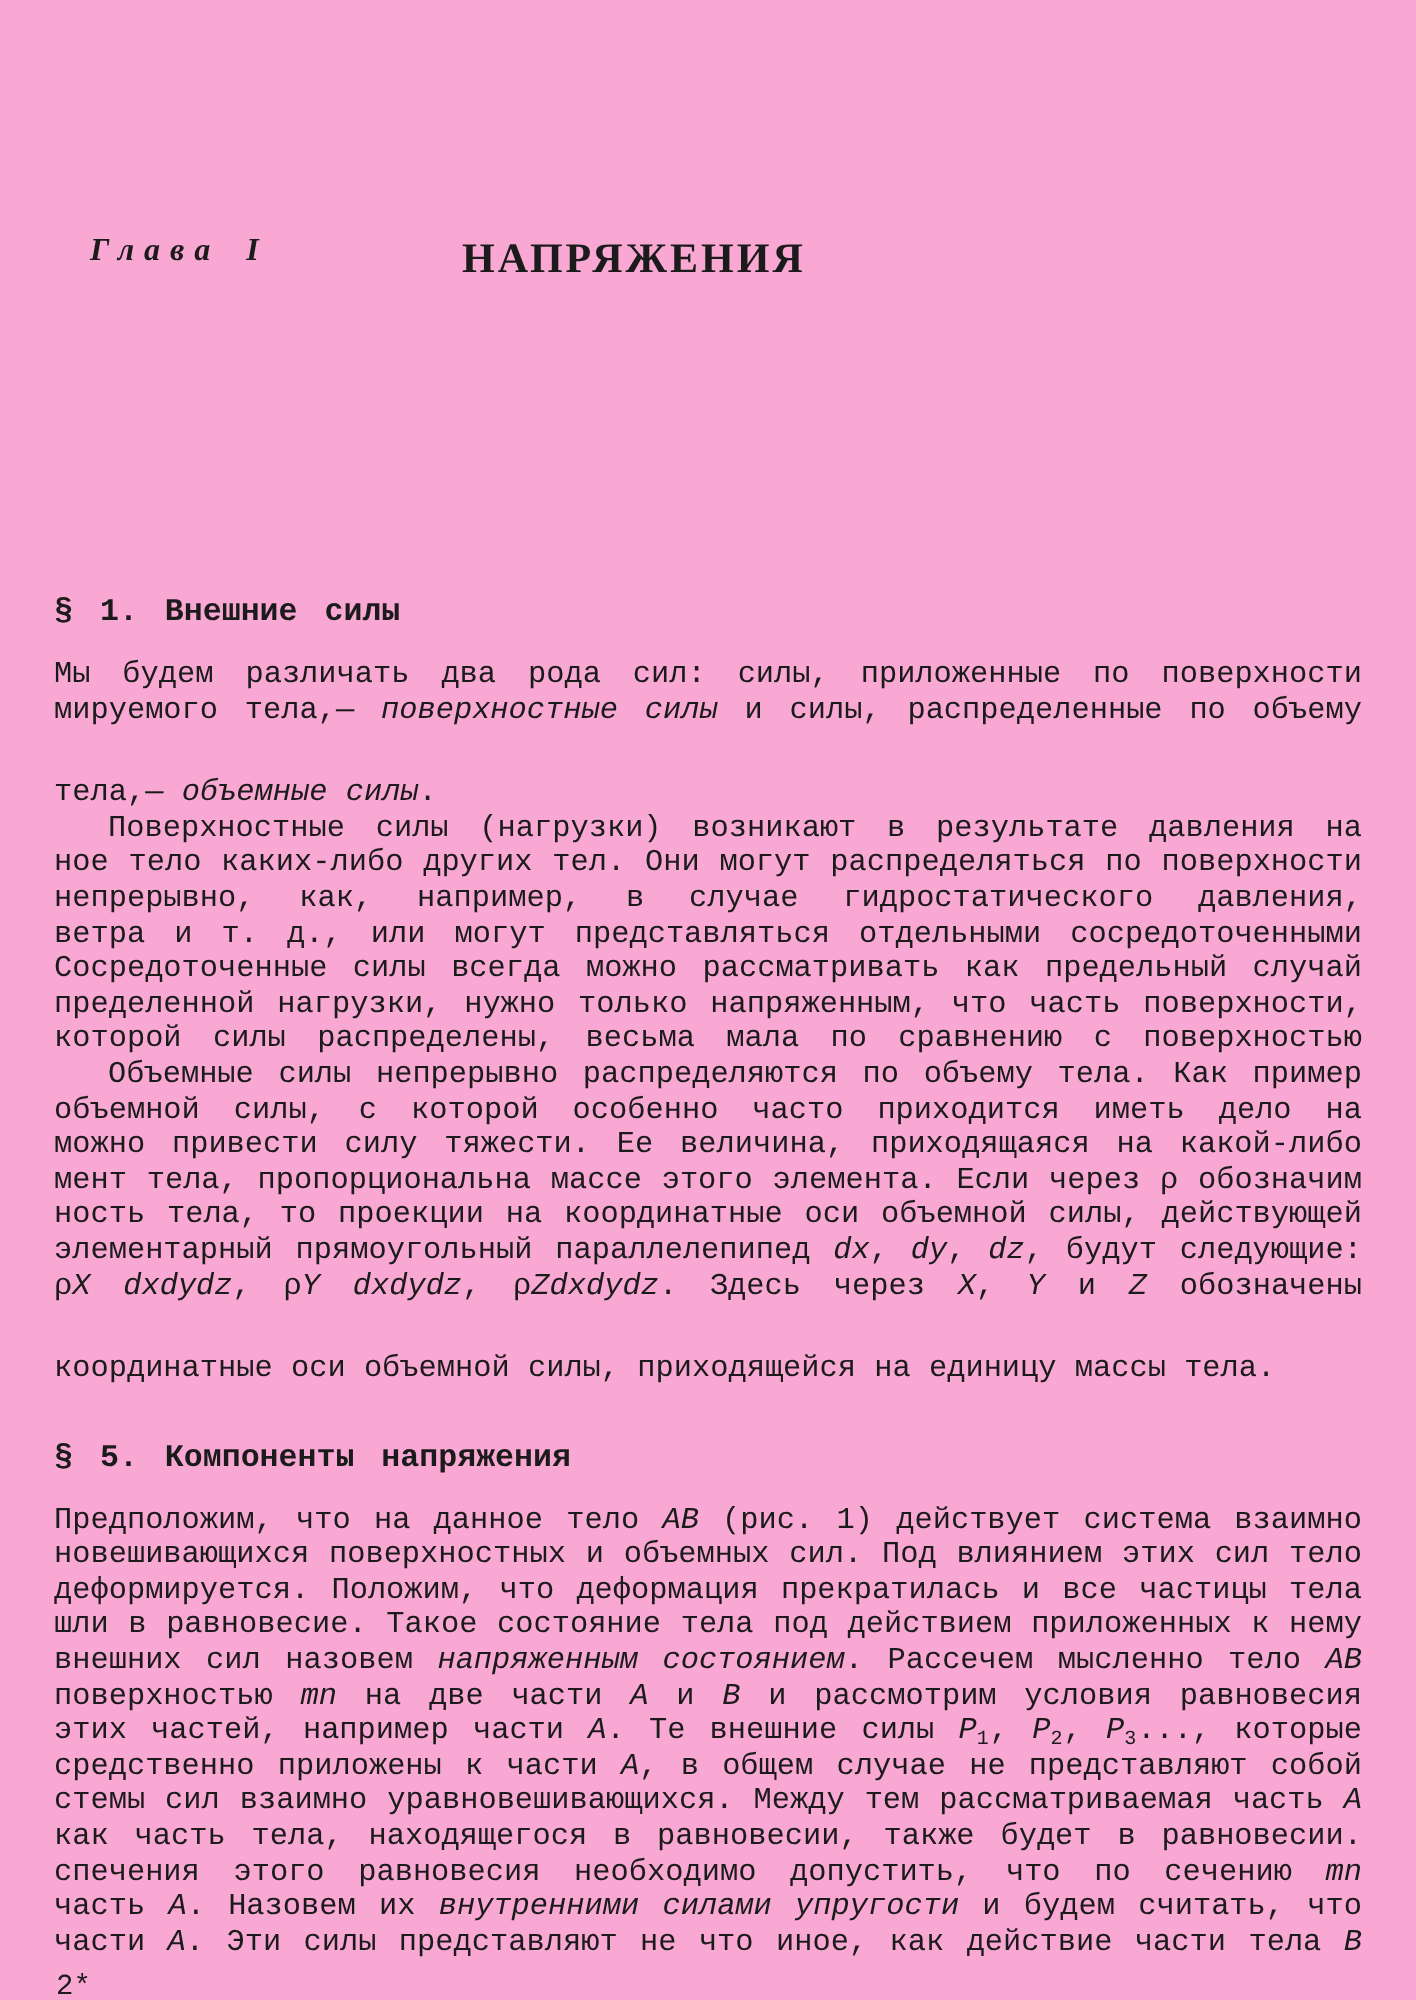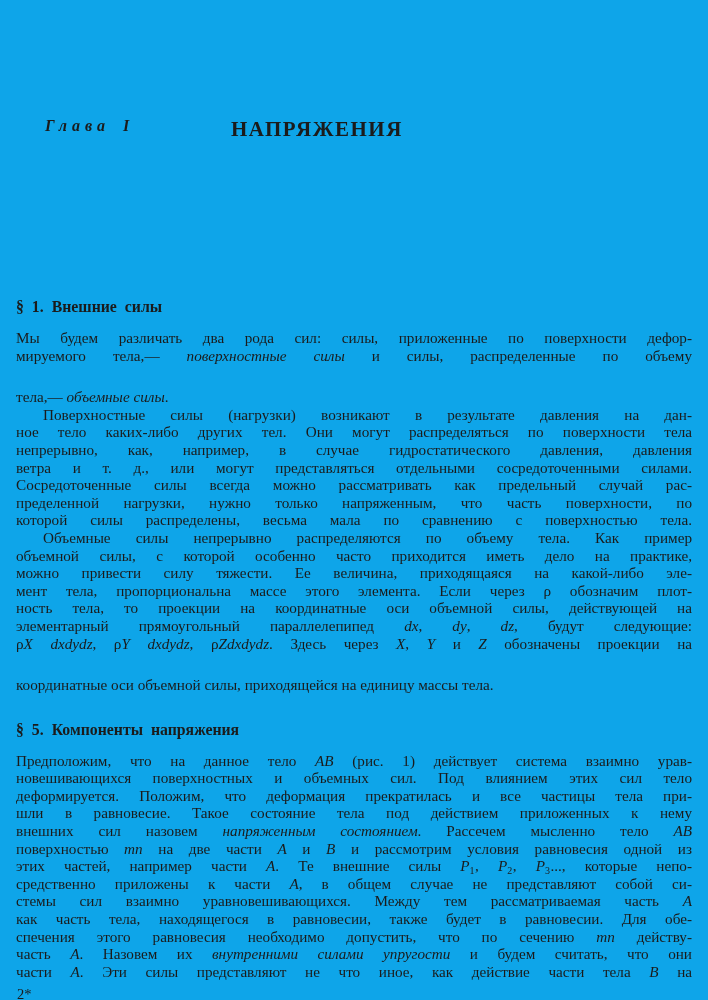--- a/index.html
+++ b/index.html
@@ -5,21 +5,21 @@
   html, body { margin: 0; padding: 0; }
   body {
     background: #e8e8e6;
     font-family: "Liberation Serif", "DejaVu Serif", serif;
   }
   .page {
     position: relative;
     width: 708px;
     height: 1000px;
     margin: 0 auto;
-    background: #0ea5e9;
+    background: #f9a8d4;
     color: #1b1b1b;
     overflow: hidden;
   }
   .chapter-header {
     position: relative;
     height: 22px;
     margin-top: 117px;
   }
   .chapter-label {
     position: absolute;
@@ -35,21 +35,22 @@
   .chapter-title {
     position: absolute;
     left: 231px;
     top: 0;
     font-weight: bold;
     font-size: 21px;
     letter-spacing: 1.5px;
     white-space: nowrap;
   }
   .text-column {
-    padding: 0 16px;
+    padding: 0 27px;
+    font-family: Liberation Mono, monospace;
   }
   .section-heading {
     font-weight: bold;
     font-size: 15.8px;
     line-height: 21px;
     word-spacing: 4px;
     margin-bottom: 12px;
   }
   .section-1 .section-heading { margin-top: 157px; }
   .section-2 .section-heading { margin-top: 25px; }

